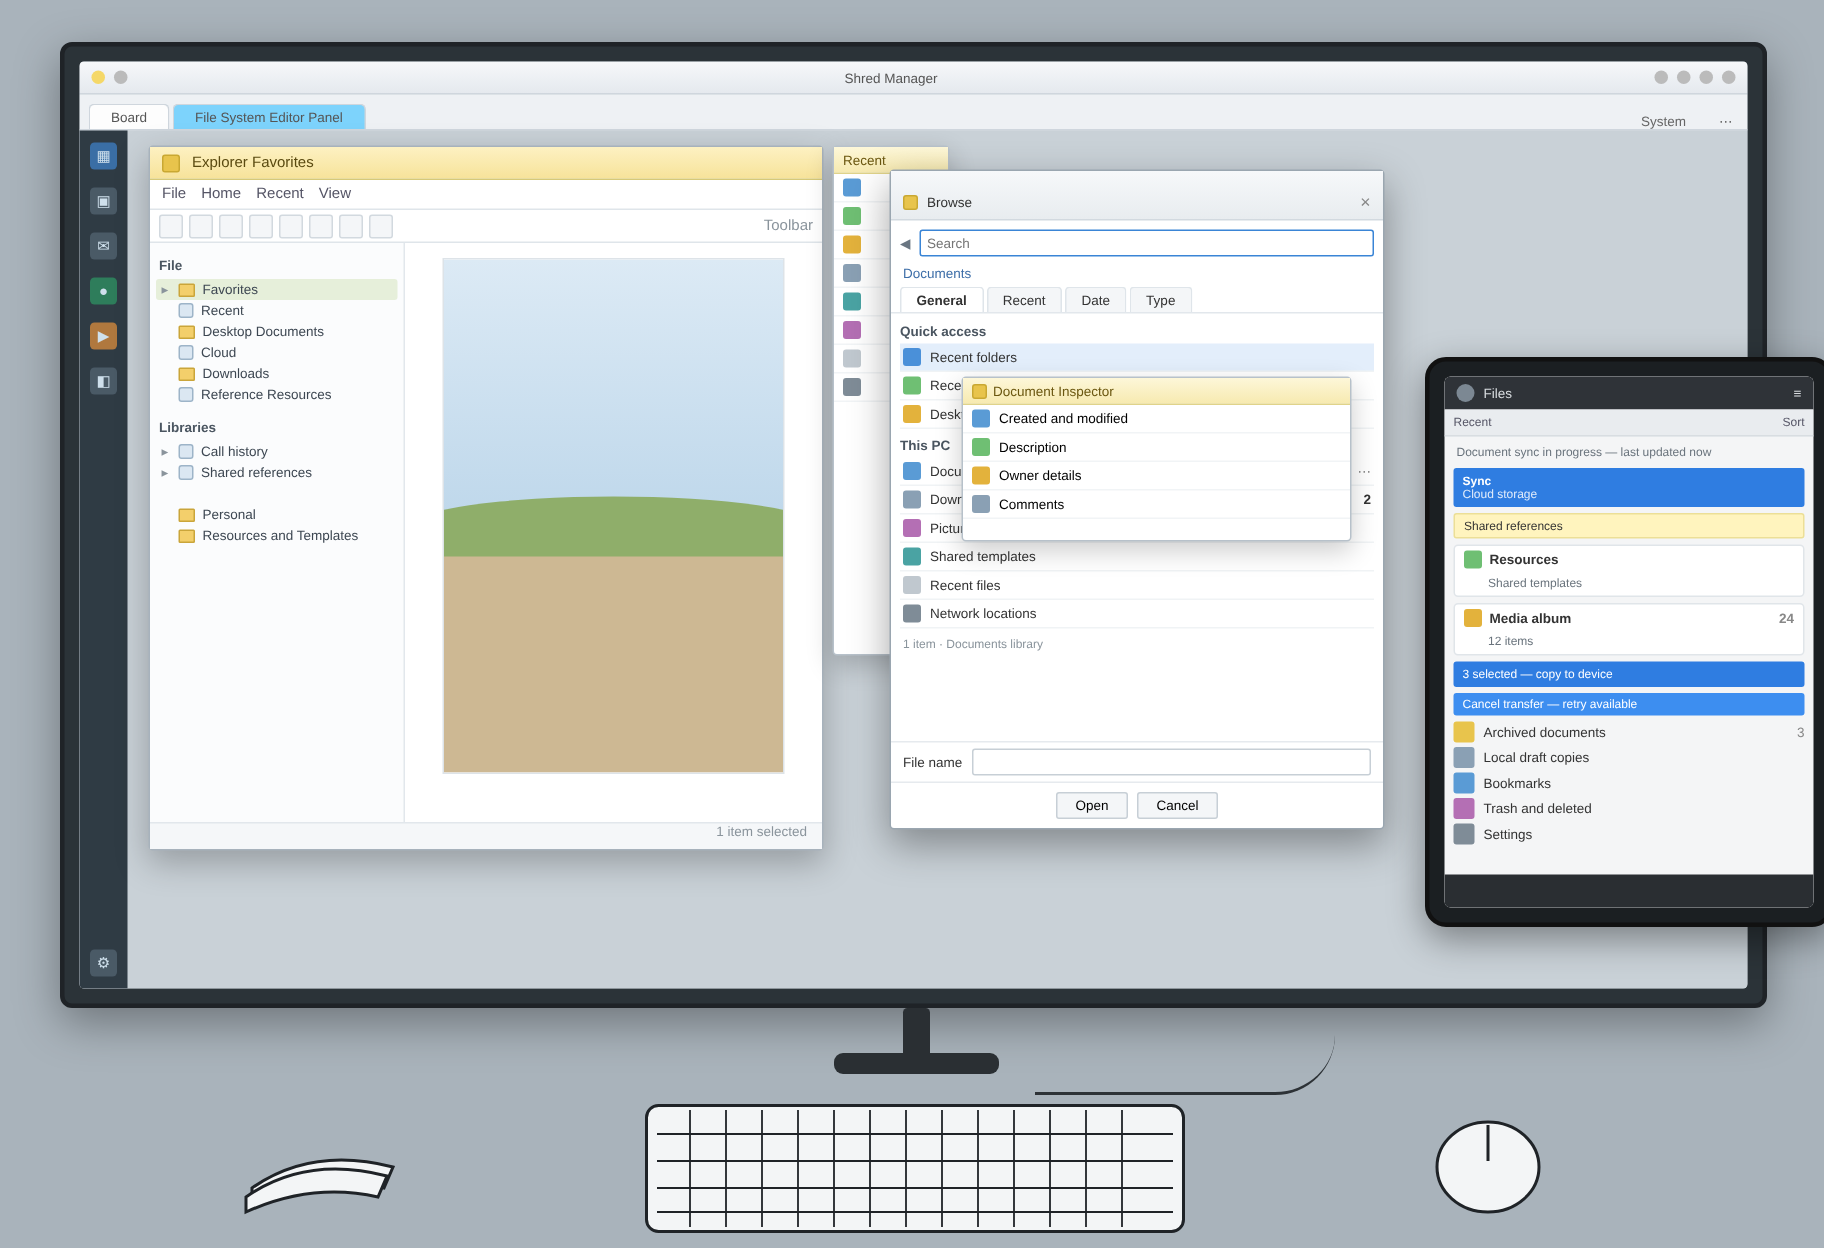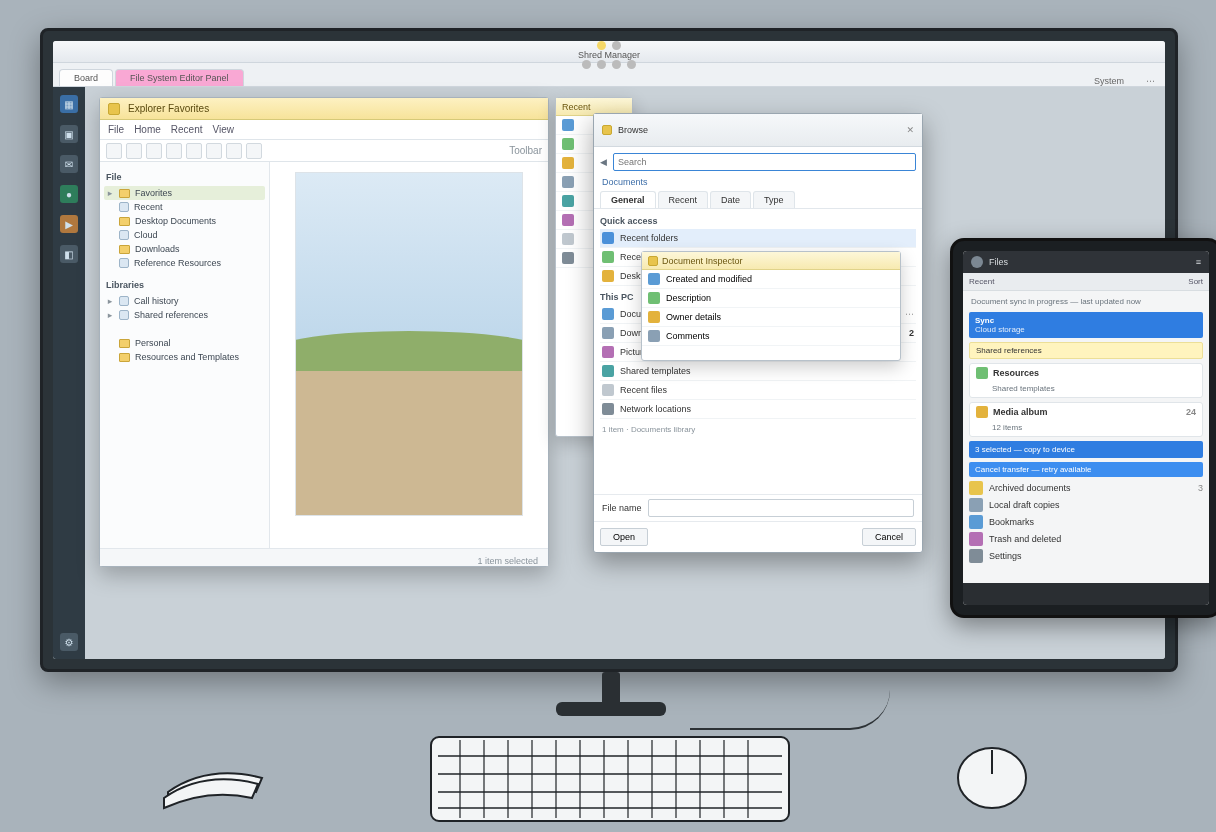--- a/index.html
+++ b/index.html
@@ -9,32 +9,32 @@
   .monitor {
     position: absolute; left: 40px; top: 28px; width: 1138px; height: 644px;
     border: 3px solid #1f2327; border-radius: 8px; background: #2b3338;
     box-shadow: 0 10px 30px rgba(0,0,0,0.35);
   }
   .screen {
     position: absolute; inset: 10px; border-radius: 3px; background: #c7cfd5; overflow: hidden;
   }
   .titlebar {
     height: 22px; background: linear-gradient(#f6f8fa,#e5e9ee); border-bottom:1px solid #cfd6dd;
-    display:flex; align-items:center; font-size:9px; color:#555;flex-direction:column;
+    display:flex; align-items:center; font-size:9px; color:#555;
   }
   .titlebar .center { flex:1; text-align:center; }
   .titlebar .left, .titlebar .right { display:flex; gap:6px; padding:0 8px; align-items:center;}
   .dot { width:9px; height:9px; border-radius:50%; background:#bbb; }
   .dot.y { background:#f5d868; }
   .tabbar {
     height: 24px; background:#eef1f4; border-bottom:1px solid #cfd6dd;
     display:flex; align-items:flex-end; font-size:9px; color:#555; padding-left:6px; gap:2px;
   }
   .tab { padding:3px 14px; border:1px solid #cfd6dd; border-bottom:none; background:#fdfdfd; border-radius:4px 4px 0 0;}
-  .tab.inactive { background:#f9a8d4; }
+  .tab.inactive { background:#7dd3fc; }
   .tabbar .spacer { flex:1; }
   .tabbar .rightctl { padding:0 10px; font-size:9px; color:#666; }
 
   .desktop { position:absolute; top:46px; left:0; right:0; bottom:0; background:#c9d1d7; }
 
   
   .taskbar {
     position:absolute; left:0; top:0; width:32px; bottom:0;
     background:#2f3b44; display:flex; flex-direction:column; align-items:center; padding-top:8px; gap:12px;
   }
@@ -68,35 +68,35 @@
   .tree .item{display:flex;align-items:center;gap:5px;padding:2px 2px;color:#3d4752;font-size:9px;border-radius:2px;}
   .tree .item.sel{background:#e6efda;}
   .tree .chev{width:8px;text-align:center;color:#8a949c;}
   .tree .fic{width:11px;height:9px;background:#f3cf6b;border:1px solid #caa53a;border-radius:1px;}
   .tree .dic{width:10px;height:10px;border:1px solid #9db4c8;background:#dbe7f2;border-radius:2px;}
   .preview{flex:1;background:#fff;position:relative;padding:6px;}
   .preview .page{margin:4px auto;width:86%;height:92%;border:1px solid #dde3e8;background:#fefefe;position:relative;overflow:hidden;}
   .preview .sky{position:absolute;left:0;right:0;top:0;height:55%;background:linear-gradient(#dceaf5,#bcd6ea);}
   .preview .hill{position:absolute;left:0;right:0;bottom:0;height:48%;background:#cdb893;}
   .preview .hill::before{content:"";position:absolute;left:-10%;right:-10%;top:-20px;height:40px;background:#8fae6a;border-radius:50% 50% 0 0;}
-  .statusbar{height:18px;border-top:1px solid #e2e7ec;background:#f5f7f9;display:flex;align-items:flex-end;justify-content:flex-end;padding:0 10px;color:#8a949c;font-size:9px;}
+  .statusbar{height:18px;border-top:1px solid #e2e7ec;background:#f5f7f9;display:flex;align-items:flex-start;justify-content:flex-end;padding:0 10px;color:#8a949c;font-size:9px;}
 
   
   .dialog{position:absolute;background:#fff;border:1px solid #9aa6b0;border-radius:3px;box-shadow:0 10px 26px rgba(0,0,0,0.35);font-size:9px;color:#333;display:flex;flex-direction:column;}
-  .dialog .dhead{height:20px;background:linear-gradient(#f6f8fa,#e8ecef);display:flex;align-items:center;padding:16px 8px;gap:6px;border-bottom:1px solid #d2d9df;}
+  .dialog .dhead{height:20px;background:linear-gradient(#f6f8fa,#e8ecef);display:flex;padding:16px 8px;gap:6px;border-bottom:1px solid #d2d9df;}
   .dialog .search{margin:6px;display:flex;gap:6px;align-items:center;}
   .dialog .search input{flex:1;height:18px;border:1px solid #3a85d6;border-radius:2px;padding:0 4px;font-size:9px;}
   .dialog .tabs{display:flex;gap:2px;padding:0 6px;border-bottom:1px solid #e2e7ec;}
   .dialog .tabs .t{padding:3px 10px;border:1px solid #dfe5ea;border-bottom:none;background:#f4f6f8;border-radius:3px 3px 0 0;font-size:9px;}
   .dialog .tabs .t.a{background:#fff;font-weight:600;}
   .dialog .list{flex:1;overflow:hidden;padding:4px 6px;}
   .dialog .row{display:flex;align-items:center;gap:6px;padding:3px 2px;border-bottom:1px solid #f0f3f5;}
   .dialog .row .ric{width:12px;height:12px;border-radius:2px;}
   .dialog .row.sel{background:#e3eefb;}
-  .dialog .btns{display:flex;gap:6px;justify-content:space-between;padding:6px;border-top:1px solid #e6eaee;}
+  .dialog .btns{display:flex;gap:6px;justify-content:center;padding:6px;border-top:1px solid #e6eaee;}
   .dialog .btns button{font-size:9px;padding:3px 12px;border:1px solid #c7cfd6;background:#f4f6f8;border-radius:2px;}
 
   .panel{position:absolute;background:#fff;border:1px solid #b7c1ca;border-radius:3px;box-shadow:0 6px 18px rgba(0,0,0,0.2);font-size:9px;display:flex;flex-direction:column;}
   .panel .phead{height:18px;background:linear-gradient(#fdf7d9,#f7eab0);border-bottom:1px solid #e0d38a;display:flex;align-items:center;padding:0 6px;gap:4px;color:#6b5710;}
   .panel .prow{display:flex;align-items:center;gap:6px;padding:3px 6px;border-bottom:1px solid #f1f4f6;}
   .panel .prow .pic{width:12px;height:12px;border-radius:2px;}
 
   
   .tablet{
     position:absolute; right:-6px; top:238px; width:272px; height:380px;

